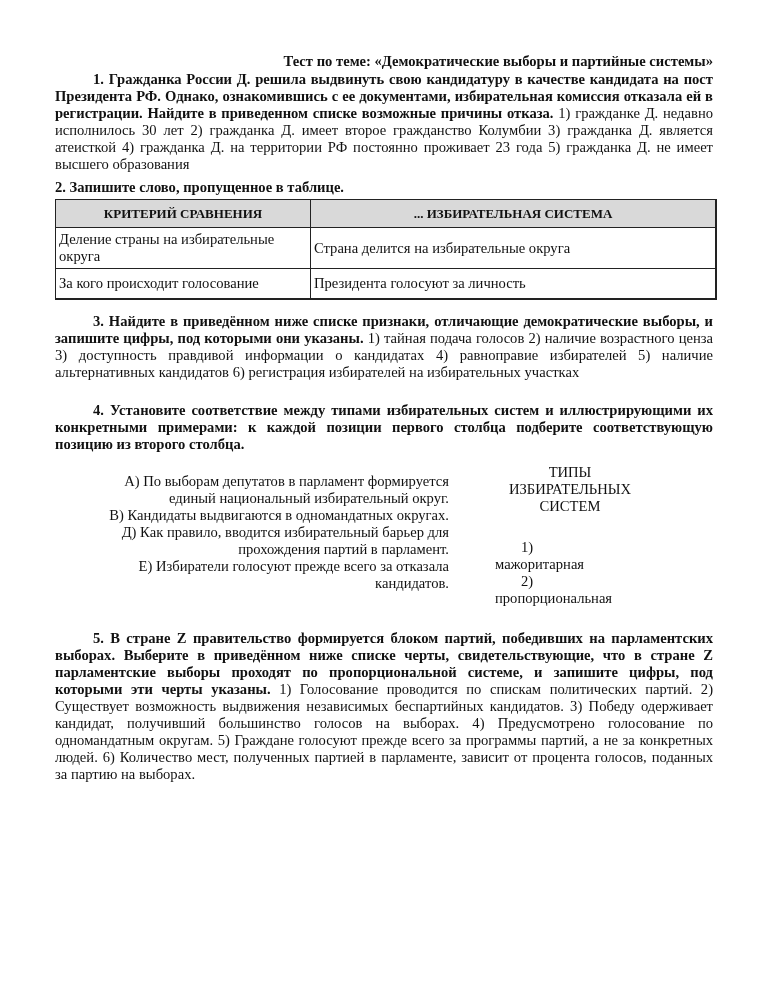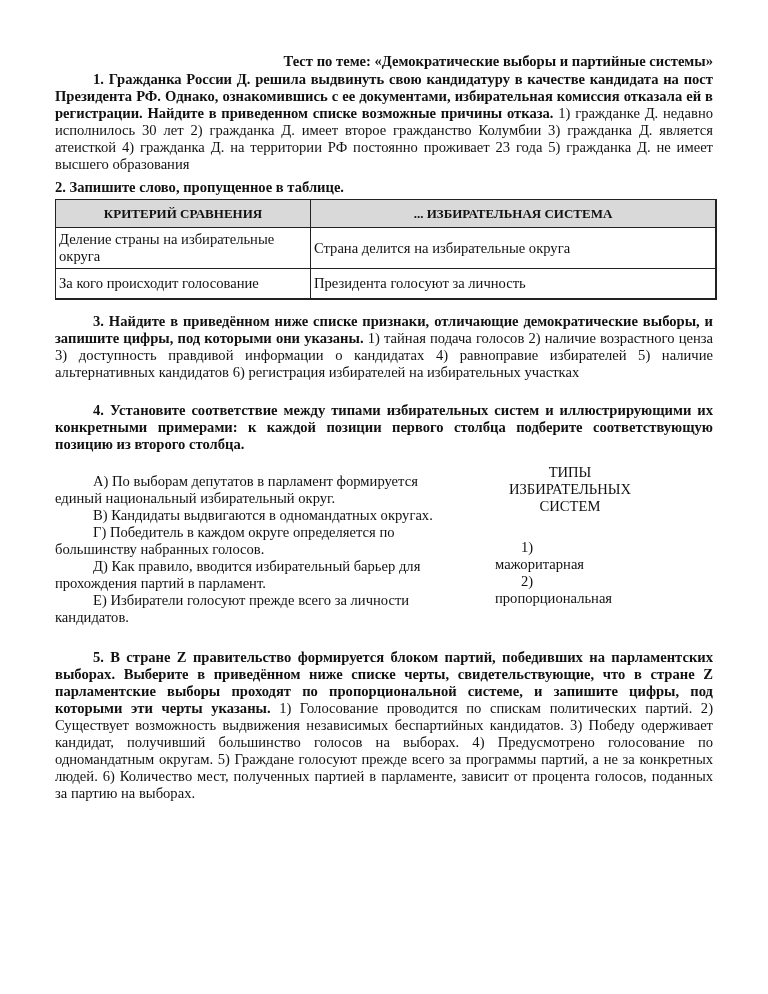--- a/index.html
+++ b/index.html
@@ -38,21 +38,21 @@
   .r2 td { height: 25px; }
   .r3 td { height: 36px; }
   .q3 { margin-top: 13px; }
   .q4 { margin-top: 21px; }
   .match { display: flex; margin-top: 11px; }
   .match .left { width: 394px; }
   .match .right { width: 150px; padding-left: 46px; }
   .col-head-left { text-align: center; height: 66px; line-height: 17px; padding-top: 24px; box-sizing: border-box; padding-left: 24px; }
   .col-head-right { text-align: center; height: 66px; line-height: 17px; width: 150px; }
   .items { margin-top: 9px; }
-  .items p { text-align: left; }
+  .items p { text-align: right; }
   .opt { text-align: left; }
   .opt .num { padding-left: 26px; display: block; }
   .q5 { margin-top: 23px; }
 </style>
 </head>
 <body>
 
 <div class="page">
 
   <div class="title">Тест по теме: «Демократические выборы и партийные системы»</div>
@@ -86,23 +86,22 @@
     <span>1) тайная подача голосов   2) наличие возрастного ценза  3) доступность правдивой информации о кандидатах   4) равноправие избирателей     5) наличие альтернативных кандидатов     6) регистрация избирателей на избирательных участках</span>
   </p>
 
   <p class="indent q4 b">4. Установите соответствие между типами избирательных систем и иллюстрирующими их конкретными примерами: к каждой позиции первого столбца подберите соответствующую позицию из второго столбца.</p>
 
   <div class="match">
     <div class="left">
       <div class="items">
         <p class="indent">А) По выборам депутатов в парламент формируется единый национальный избирательный округ.</p>
         <p class="indent">В) Кандидаты выдвигаются в одномандатных округах.</p>
-        <p class="indent">Г) Победитель в каждом округе определяется по большинству набранных голосов.</p>
         <p class="indent">Д) Как правило, вводится избирательный барьер для прохождения партий в парламент.</p>
-        <p class="indent">Е) Избиратели голосуют прежде всего за личности кандидатов.</p>
+        <p class="indent">Е) Избиратели голосуют прежде всего за отказала кандидатов.</p>
       </div>
     </div>
     <div class="right">
       <div class="col-head-right">
         <div>ТИПЫ</div>
         <div>ИЗБИРАТЕЛЬНЫХ</div>
         <div>СИСТЕМ</div>
       </div>
       <div class="items opt">
         <span class="num">1)</span>

